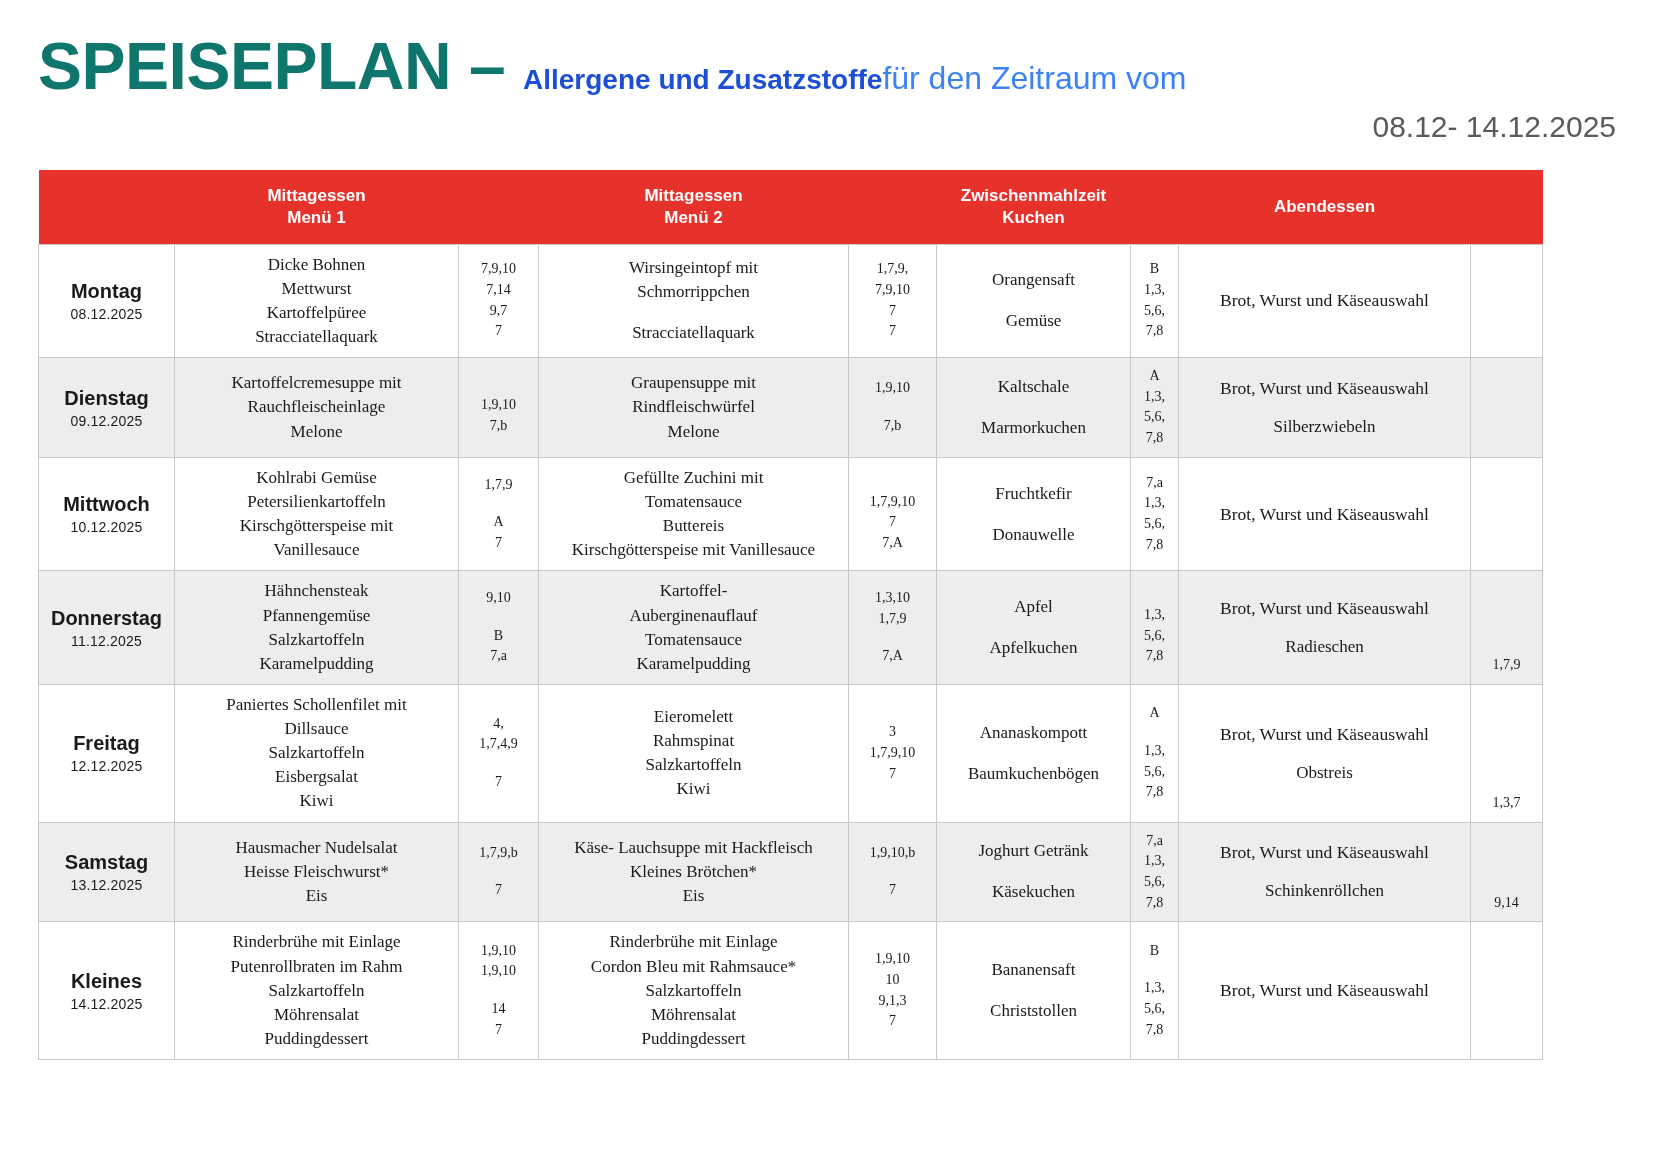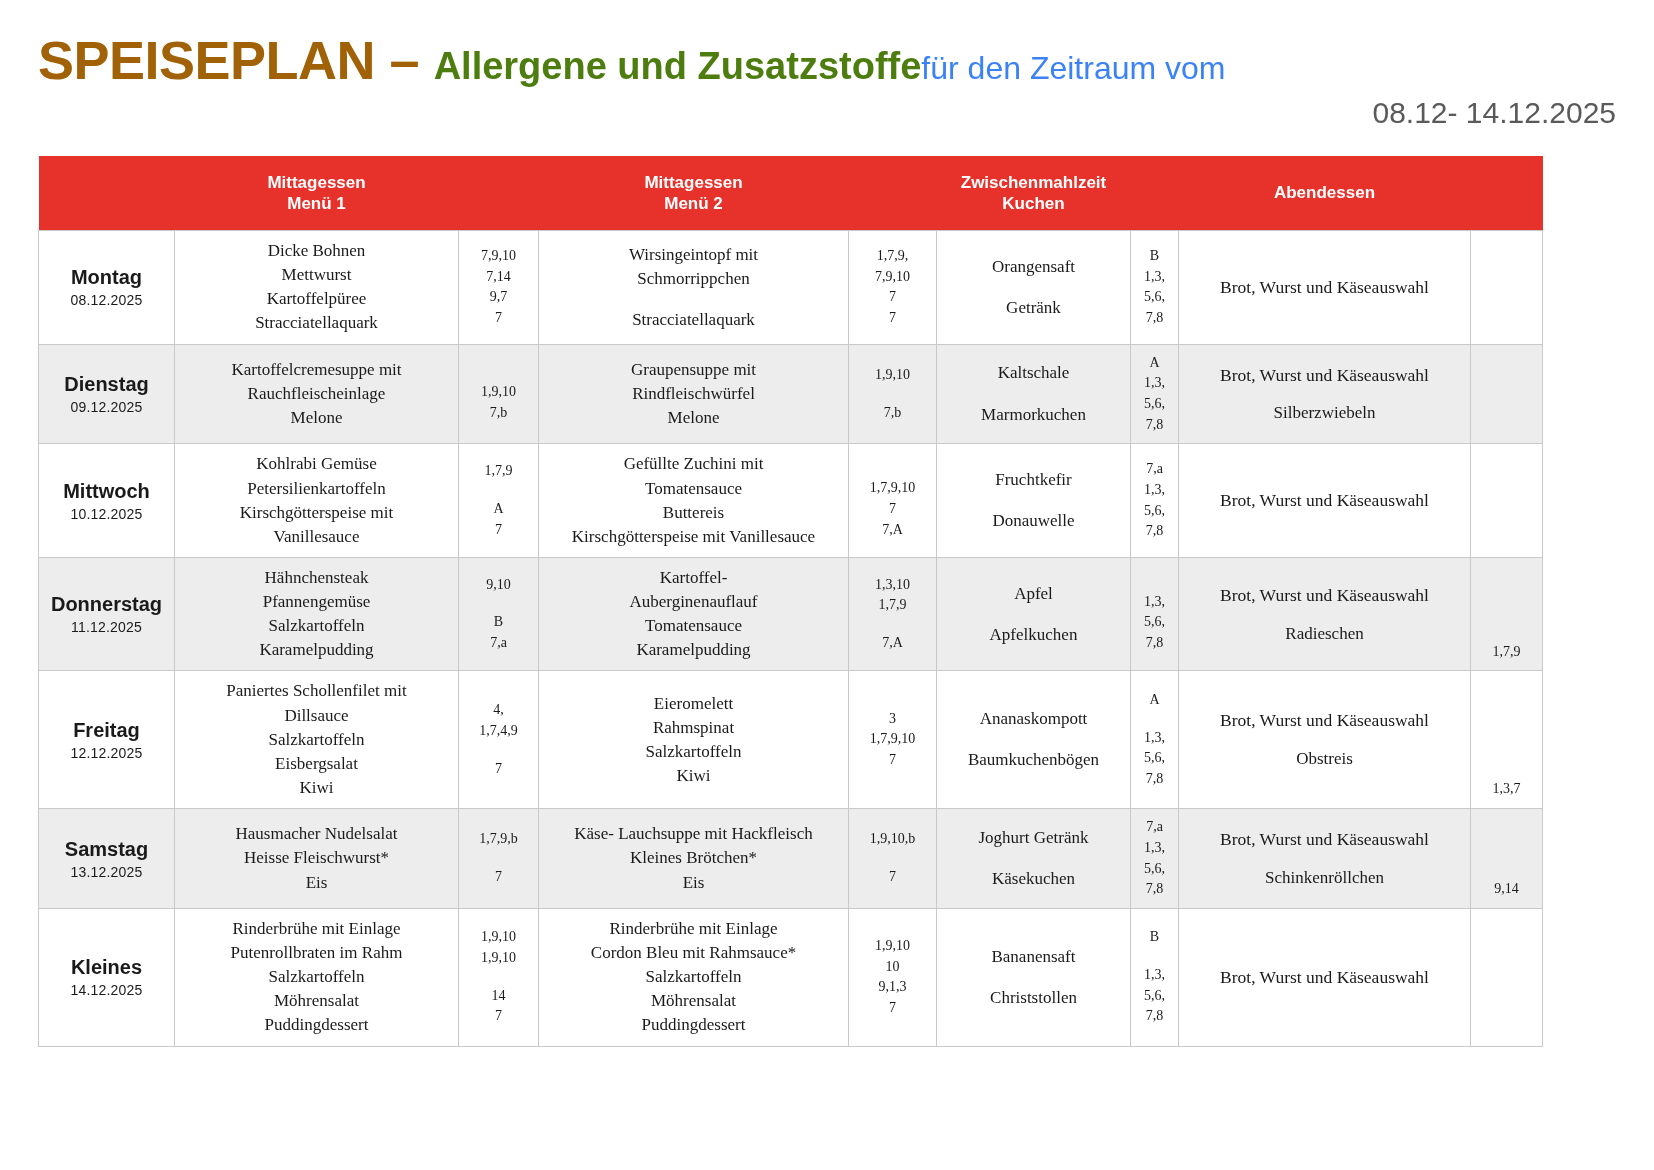--- a/index.html
+++ b/index.html
@@ -25,29 +25,29 @@
   
   .header {
     font-family: "Liberation Sans", sans-serif;
     line-height: 1.12;
     margin-bottom: 26px;
   }
   .title-line {
     display: block;
   }
   .t-main {
-    font-size: 54px;
+    font-size: 66px;
     font-weight: bold;
-    color: #a16207;
+    color: #0f766e;
     letter-spacing: -0.5px;
   }
   .t-sub {
-    font-size: 38px;
+    font-size: 28px;
     font-weight: bold;
-    color: #4d7c0f;
+    color: #1d4ed8;
   }
   .t-gray {
     font-size: 32px;
     font-weight: normal;
     color: #3b82f6;
   }
   .t-range {
     display: block;
     font-size: 30px;
     color: #5a5a5a;
@@ -197,21 +197,21 @@
           </td>
           <td class="allergen">
             <span class="aline">1,7,9,</span>
             <span class="aline">7,9,10</span>
             <span class="aline">7</span>
             <span class="aline">7</span>
           </td>
           <td class="dish">
             <span class="dline">Orangensaft</span>
             <span class="gap"></span>
-            <span class="dline">Getränk</span>
+            <span class="dline">Gemüse</span>
           </td>
           <td class="allergen">
             <span class="aline">B</span>
             <span class="aline">1,3,</span>
             <span class="aline">5,6,</span>
             <span class="aline">7,8</span>
           </td>
           <td class="evening">
             <span class="ev-main">Brot, Wurst und Käseauswahl</span>
           </td>

